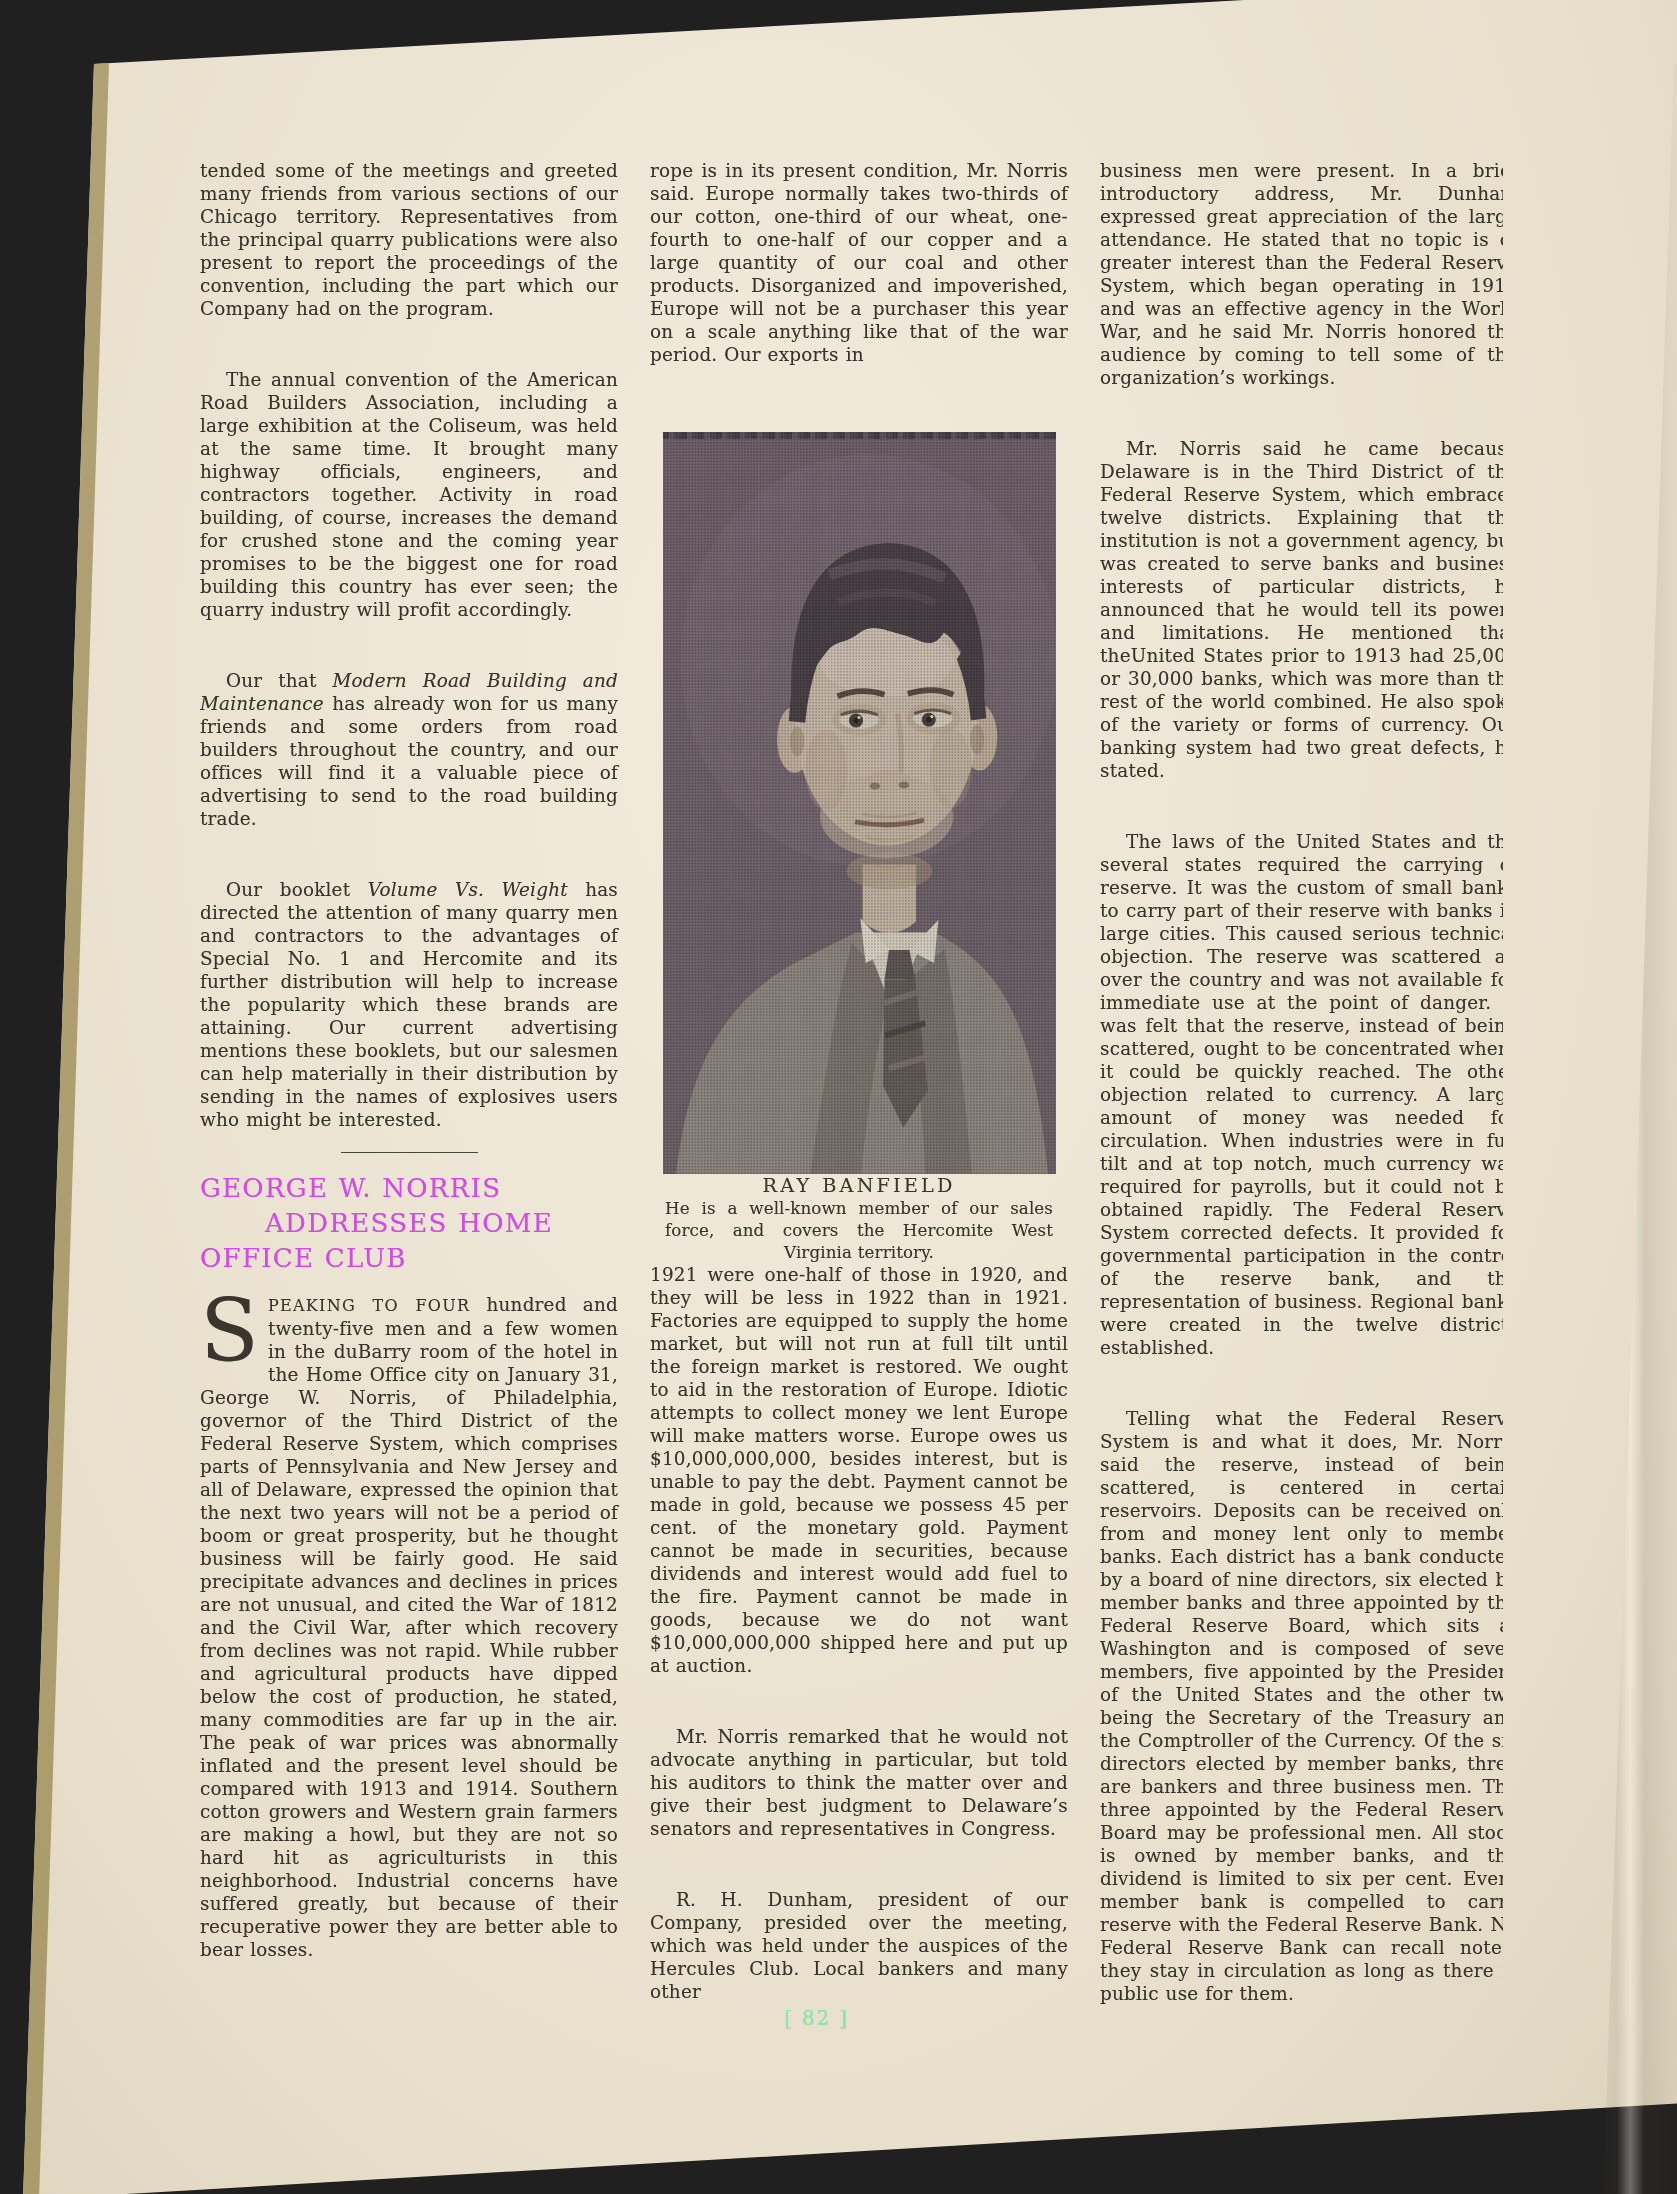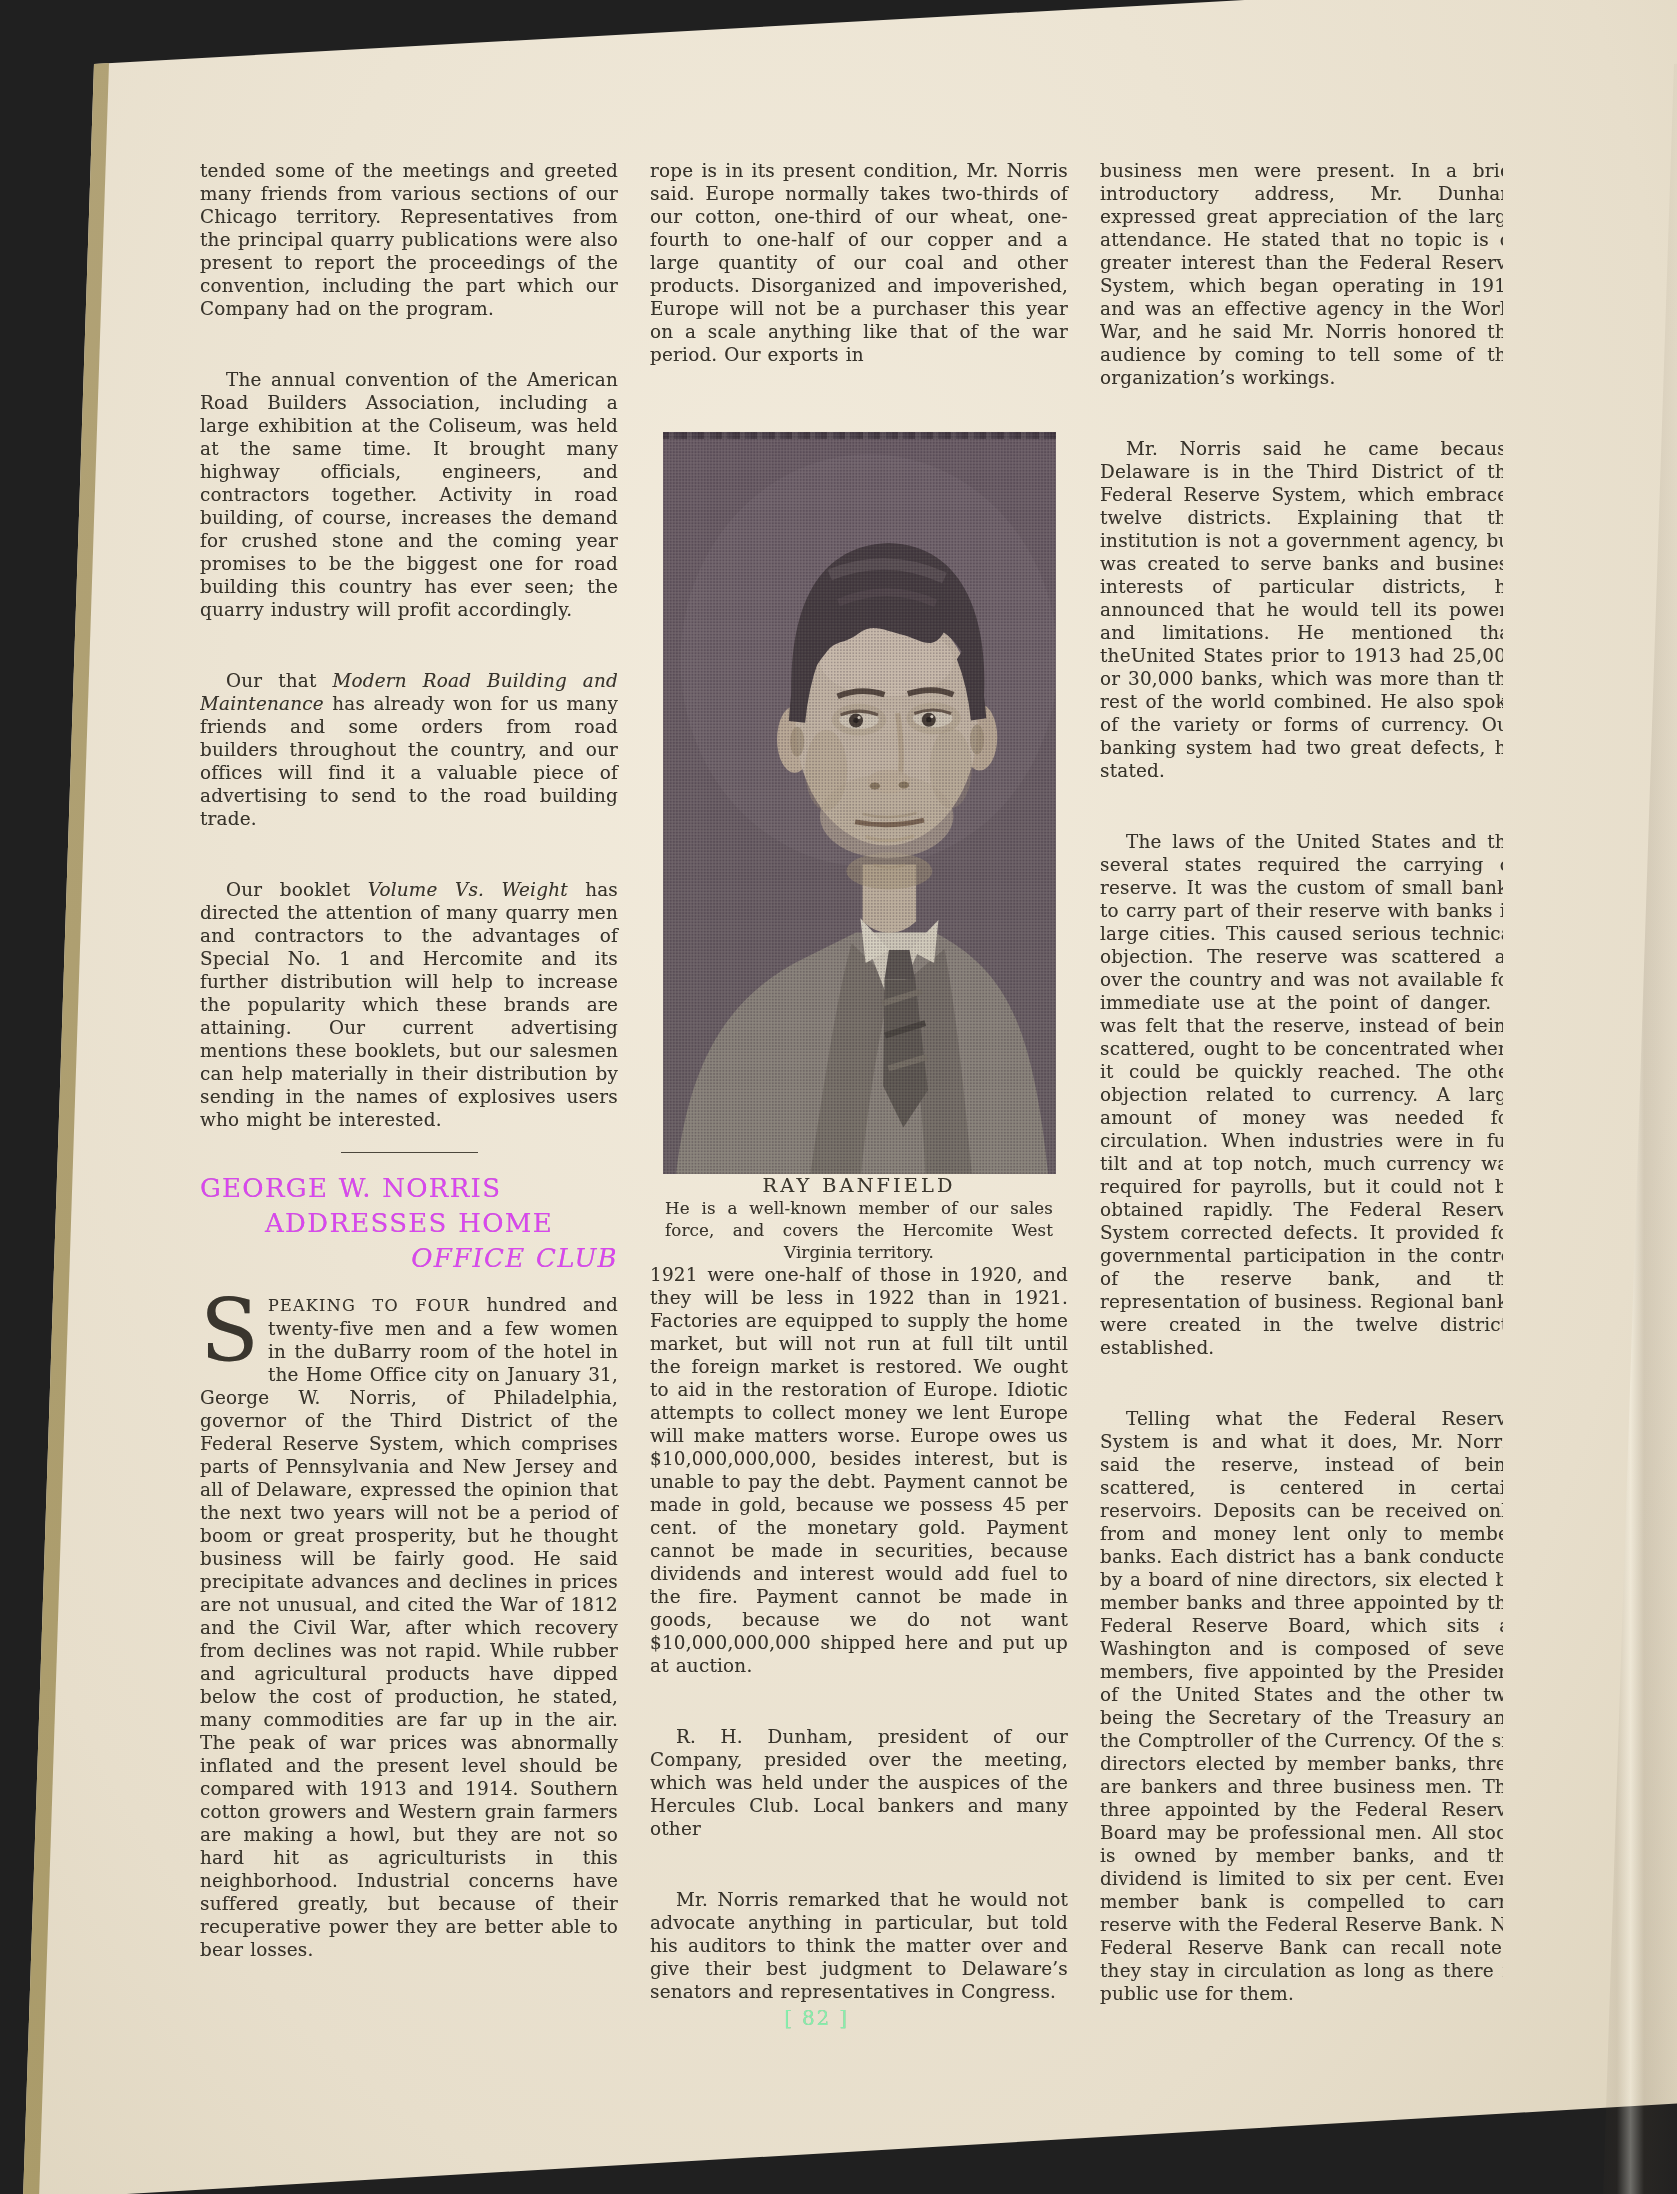--- a/index.html
+++ b/index.html
@@ -21,21 +21,21 @@
            display:flex;gap:32px;color:#37332b;}
   .col{width:418px;flex:0 0 418px;font-size:18.4px;line-height:23px;text-align:justify;
        letter-spacing:0.2px;word-spacing:0.9px;text-shadow:0 0 0.4px rgba(55,48,38,0.35);}
   .col p{margin:0;}
   .col p.indent{text-indent:26px;margin-top:48px;}
   em{font-style:italic;}
   .divider{width:137px;height:0;border-top:1.8px solid #4b463b;margin:21px auto 18.4px auto;}
   h2.article-title{margin:0 0 16.7px 0;font-weight:normal;font-size:26px;line-height:35px;
       letter-spacing:1.3px;color:#d946ef;text-align:left;}
   h2.article-title .hl2{display:block;text-align:center;}
-  h2.article-title .hl3{display:block;text-align:right;font-style:italic;}
+  h2.article-title .hl3{display:block;text-align:left;}
   h2.article-title .hl1{display:block;}
   .dropcap{float:left;font-size:86px;line-height:66px;padding:4.4px 8.8px 0 0;color:#3a362e;}
   .leadcaps{font-size:16px;letter-spacing:1.3px;}
   
   .photo{position:relative;width:393px;height:742px;margin:66px auto 0 auto;overflow:hidden;
          background:#6d6167;}
   .photo-edge{position:absolute;top:0;left:0;right:0;height:7px;opacity:.85;
          background:repeating-linear-gradient(90deg,#3b3338 0px 6.1px,#5a5256 6.1px 11.4px,#463e44 11.4px 17.6px);}
   .halftone{position:absolute;inset:0;pointer-events:none;
          background-image:radial-gradient(rgba(35,22,40,0.30) 0.5px, rgba(35,22,40,0) 0.7px),
@@ -145,22 +145,22 @@
         </svg>
         <div class="photo-edge"></div>
         <div class="tint"></div>
         <div class="halftone"></div>
       </div>
 
       <p class="caption-title">RAY BANFIELD</p>
       <p class="caption-body">He is a well-known member of our sales force, and covers the Hercomite West Virginia territory.</p>
 
       <p class="after-photo">1921 were one-half of those in 1920, and they will be less in 1922 than in 1921. Factories are equipped to supply the home market, but will not run at full tilt until the foreign market is restored. We ought to aid in the restoration of Europe. Idiotic attempts to collect money we lent Europe will make matters worse. Europe owes us $10,000,000,000, besides interest, but is unable to pay the debt. Payment cannot be made in gold, because we possess 45 per cent. of the monetary gold. Payment cannot be made in securities, because dividends and interest would add fuel to the fire. Payment cannot be made in goods, because we do not want $10,000,000,000 shipped here and put up at auction.</p>
+      <p class="indent">Mr. Norris remarked that he would not advocate anything in particular, but told his auditors to think the matter over and give their best judgment to Delaware’s senators and representatives in Congress.</p>
       <p class="indent">R. H. Dunham, president of our Company, presided over the meeting, which was held under the auspices of the Hercules Club. Local bankers and many other</p>
-      <p class="indent">Mr. Norris remarked that he would not advocate anything in particular, but told his auditors to think the matter over and give their best judgment to Delaware’s senators and representatives in Congress.</p>
     </div>
 
     <div class="col">
       <p>business men were present.  In a brief introductory address, Mr. Dunham expressed great appreciation of the large attendance. He stated that no topic is of greater interest than the Federal Reserve System, which began operating in 1914 and was an effective agency in the World War, and he said Mr. Norris honored the audience by coming to tell some of the organization’s workings.</p>
       <p class="indent">Mr. Norris said he came because Delaware is in the Third District of the Federal Reserve System, which embraces twelve districts. Explaining that the institution is not a government agency, but was created to serve banks and business interests of particular districts, he announced that he would tell its powers and limitations. He mentioned that theUnited States prior to 1913 had 25,000 or 30,000 banks, which was more than the rest of the world combined. He also spoke of the variety or forms of currency. Our banking system had two great defects, he stated.</p>
       <p class="indent">The laws of the United States and the several states required the carrying of reserve. It was the custom of small banks to carry part of their reserve with banks in large cities. This caused serious technical objection.  The reserve was scattered all over the country and was not available for immediate use at the point of danger. It was felt that the reserve, instead of being scattered, ought to be concentrated where it could be quickly reached. The other objection related to currency. A large amount of money was needed for circulation. When industries were in full tilt and at top notch, much currency was required for payrolls, but it could not be obtained rapidly. The Federal Reserve System corrected defects. It provided for governmental participation in the control of the reserve bank, and the representation of business. Regional banks were created in the twelve districts established.</p>
       <p class="indent">Telling what the Federal Reserve System is and what it does, Mr. Norris said the reserve, instead of being scattered, is centered in certain reservoirs. Deposits can be received only from and money lent only to member banks. Each district has a bank conducted by a board of nine directors, six elected by member banks and three appointed by the Federal Reserve Board, which sits at Washington and is composed of seven members, five appointed by the President of the United States and the other two being the Secretary of the Treasury and the Comptroller of the Currency. Of the six directors elected by member banks, three are bankers and three business men. The three appointed by the Federal Reserve Board may be professional men. All stock is owned by member banks, and the dividend is limited to six per cent. Every member bank is compelled to carry reserve with the Federal Reserve Bank. No Federal Reserve Bank can recall notes; they stay in circulation as long as there is public use for them.</p>
     </div>
 
   </div>

